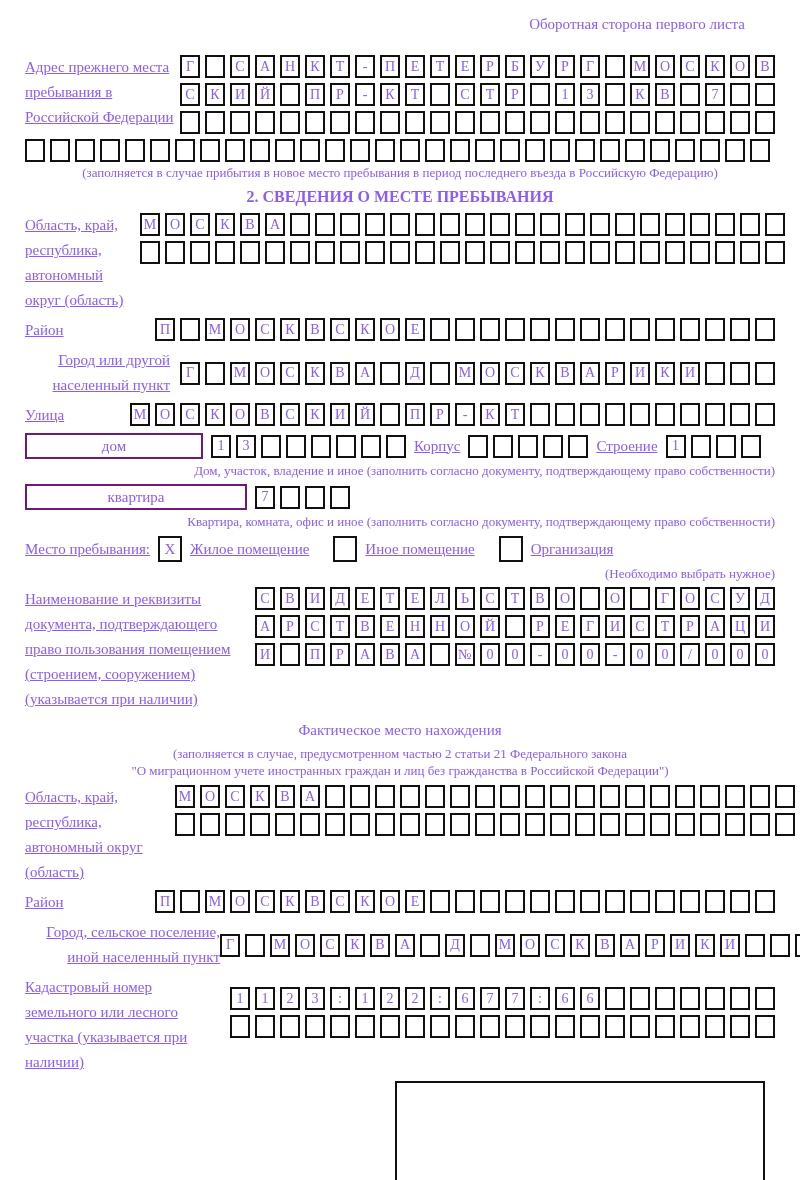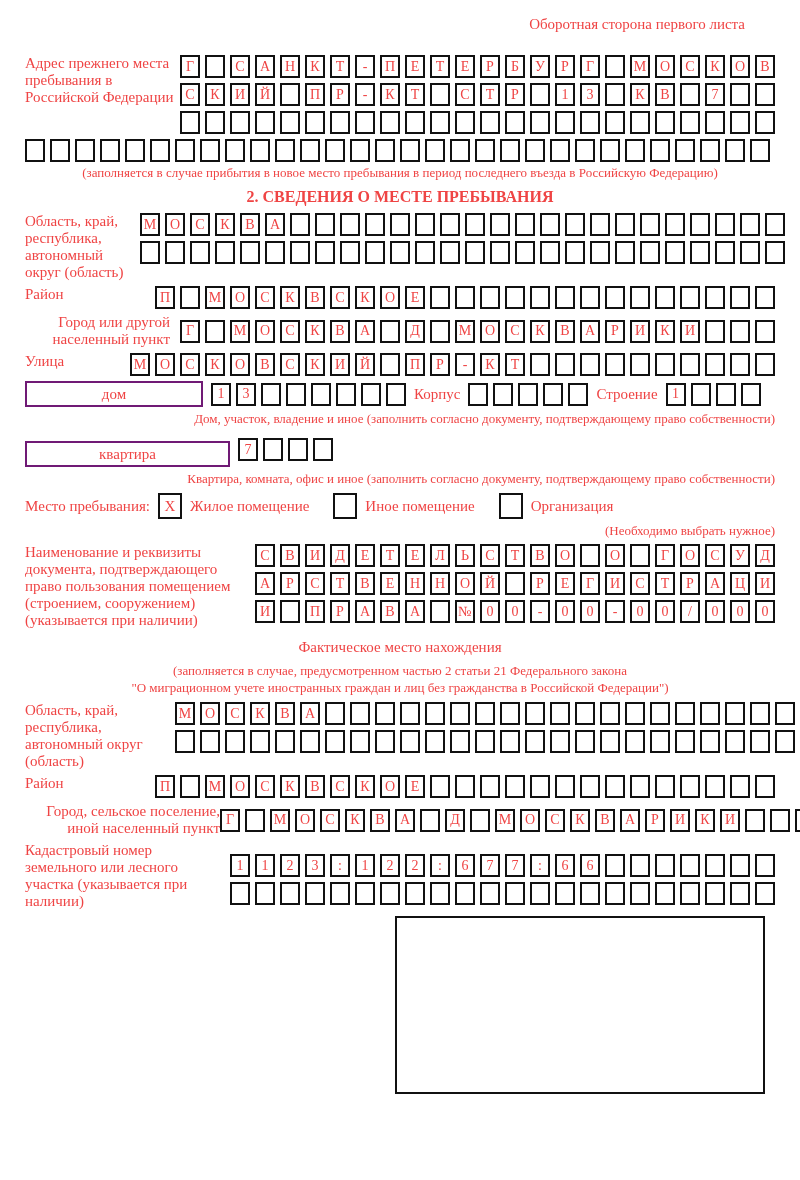--- a/index.html
+++ b/index.html
@@ -1,24 +1,24 @@
 <!DOCTYPE html>
 <html><head>
 <meta charset="utf-8">
 <style>
   * { box-sizing: border-box; margin: 0; padding: 0; }
   html,body { background:#888; }
   .page {
-    width: 800px; height: 1180px; margin: 0 auto; background: #fff; color:#ef4444;
+    width: 800px; height: 1180px; margin: 0 auto; background: #fff; color:#8b5cf6;
     font-family: "Liberation Serif", "DejaVu Serif", serif;
     padding: 16px 25px 10px 25px; overflow: hidden; position: relative;
   }
   .hdr { text-align: right; font-size: 15px; padding-right: 30px; margin-bottom: 22px; }
   .field { display: flex; margin-bottom: 5px; }
-  .label { font-size: 15px; line-height: 17px; }
+  .label { font-size: 15px; line-height: 25px; text-decoration: underline; }
   .rows { margin-left: auto; display: flex; flex-direction: column; gap: 5px; }
   .boxrow { display: flex; gap: 5px; }
   .cell {
     flex: 0 0 20px; width: 20px; height: 23px; border: 2px solid #111;
     display: flex; align-items: center; justify-content: center;
     font-size: 14px; line-height: 1;
   }
   .caption { font-size: 13px; line-height: 17px; text-align: right; }
   .center { text-align: center; }
   .sec-title { text-align: center; font-weight: bold; font-size: 16px; margin: 7px 0 7px 0; }
@@ -350,21 +350,21 @@
     <div class="boxrow">
         <span class="cell">1</span>
         <span class="cell"></span>
         <span class="cell"></span>
         <span class="cell"></span>
       </div>
   </div>
   <div class="caption ml8">Дом, участок, владение и иное (заполнить согласно документу, подтверждающему право собственности)</div>
 
   <div class="inline-row mt5">
-    <div class="named" style="width:205px;margin-top:9px;">квартира</div>
+    <div class="named" style="width:222px;">квартира</div>
     <div class="boxrow">
         <span class="cell">7</span>
         <span class="cell"></span>
         <span class="cell"></span>
         <span class="cell"></span>
       </div>
   </div>
   <div class="caption ml8">Квартира, комната, офис и иное (заполнить согласно документу, подтверждающему право собственности)</div>
 
   <div class="inline-row mt6">

